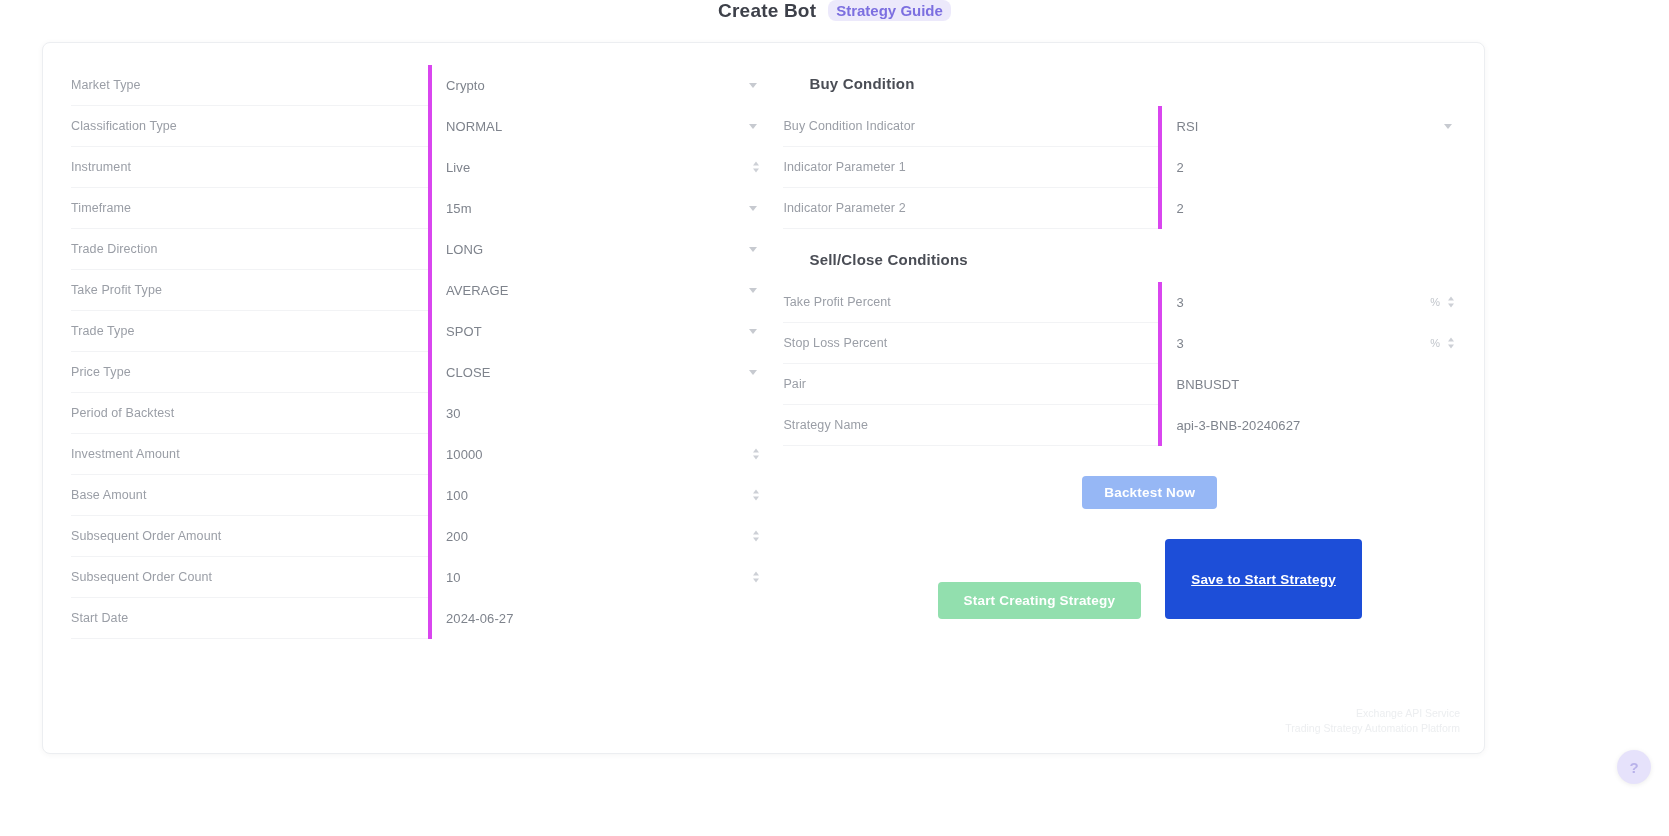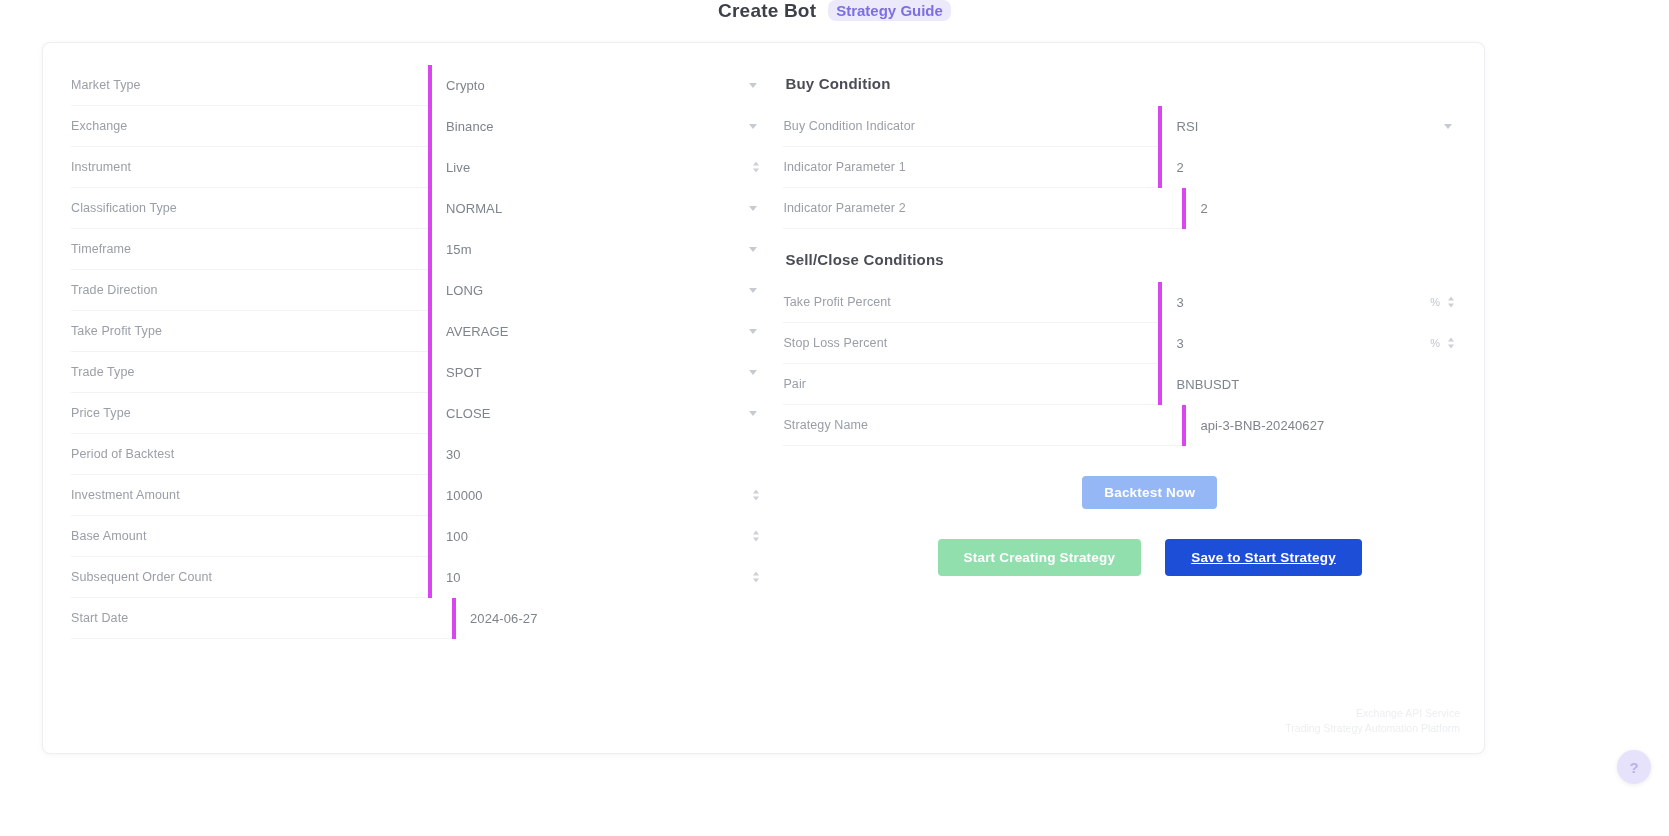--- a/index.html
+++ b/index.html
@@ -58,21 +58,21 @@
   .col-left  { width: 716px; padding-left: 10px; }
   .col-right { width: 700px; padding-left: 12px; }
 
   
   .form-row {
     display: flex;
     align-items: center;
     height: 41px;
     border-bottom: 1px solid #f2f3f5;
   }
-  .form-row:last-child { border-bottom: 1px solid #f2f3f5; gap: 24px; }
+  .form-row:last-child { border-bottom: 1px solid #f2f3f5; }
 
   .field-label {
     font-size: 12.5px;
     color: #9a9ea6;
     flex: 0 0 auto;
     letter-spacing: .1px;
     white-space: nowrap;
   }
   .col-left  .field-label { width: 357px; }
   .col-right .field-label { width: 375px; }
@@ -124,20 +124,21 @@
     color: #c2c6cc;
   }
 
   
   .section-title {
     font-size: 15px;
     font-weight: 700;
     color: #4a4d55;
     padding: 10px 0 14px 2px;
     letter-spacing: .2px;
+    margin-left: 24px;
   }
   .section-title.second { padding-top: 22px; }
 
   
   .btn-area { padding-top: 30px; }
   .btn-row-1 {
     display: flex;
     justify-content: center;
     padding-left: 50px;
   }
@@ -158,20 +159,21 @@
     letter-spacing: .2px;
     white-space: nowrap;
   }
   .btn-backtest {
     background: #96b7f5;
     padding: 9px 22px;
   }
   .btn-create {
     background: #92dfae;
     padding: 11px 26px;
+    margin-top: 43px;
   }
   .btn-save {
     background: #1d4ed8;
     padding: 11px 26px;
     text-decoration: underline;
   }
 
   
   .footer-note {
     position: absolute;
@@ -218,44 +220,37 @@
 
       <div class="col-left" id="left-col">
           <div class="form-row">
             <div class="field-label">Market Type</div>
             <div class="field-control">
               <span class="field-value">Crypto</span>
               <span class="caret"></span>
             </div>
           </div>
           <div class="form-row">
-            <div class="field-label">Exchange</div>
-            <div class="field-control">
-              <span class="field-value">Binance</span>
+            <div class="field-label">Classification Type</div>
+            <div class="field-control">
+              <span class="field-value">NORMAL</span>
               <span class="caret"></span>
             </div>
           </div>
           <div class="form-row">
             <div class="field-label">Instrument</div>
             <div class="field-control">
               <span class="field-value">Live</span>
               <span class="stepper">
                 <i class="up"></i>
                 <i class="down"></i>
               </span>
             </div>
           </div>
           <div class="form-row">
-            <div class="field-label">Classification Type</div>
-            <div class="field-control">
-              <span class="field-value">NORMAL</span>
-              <span class="caret"></span>
-            </div>
-          </div>
-          <div class="form-row">
             <div class="field-label">Timeframe</div>
             <div class="field-control">
               <span class="field-value">15m</span>
               <span class="caret"></span>
             </div>
           </div>
           <div class="form-row">
             <div class="field-label">Trade Direction</div>
             <div class="field-control">
               <span class="field-value">LONG</span>
@@ -296,20 +291,30 @@
               <span class="stepper">
                 <i class="up"></i>
                 <i class="down"></i>
               </span>
             </div>
           </div>
           <div class="form-row">
             <div class="field-label">Base Amount</div>
             <div class="field-control">
               <span class="field-value">100</span>
+              <span class="stepper">
+                <i class="up"></i>
+                <i class="down"></i>
+              </span>
+            </div>
+          </div>
+          <div class="form-row">
+            <div class="field-label">Subsequent Order Amount</div>
+            <div class="field-control">
+              <span class="field-value">200</span>
               <span class="stepper">
                 <i class="up"></i>
                 <i class="down"></i>
               </span>
             </div>
           </div>
           <div class="form-row">
             <div class="field-label">Subsequent Order Count</div>
             <div class="field-control">
               <span class="field-value">10</span>

